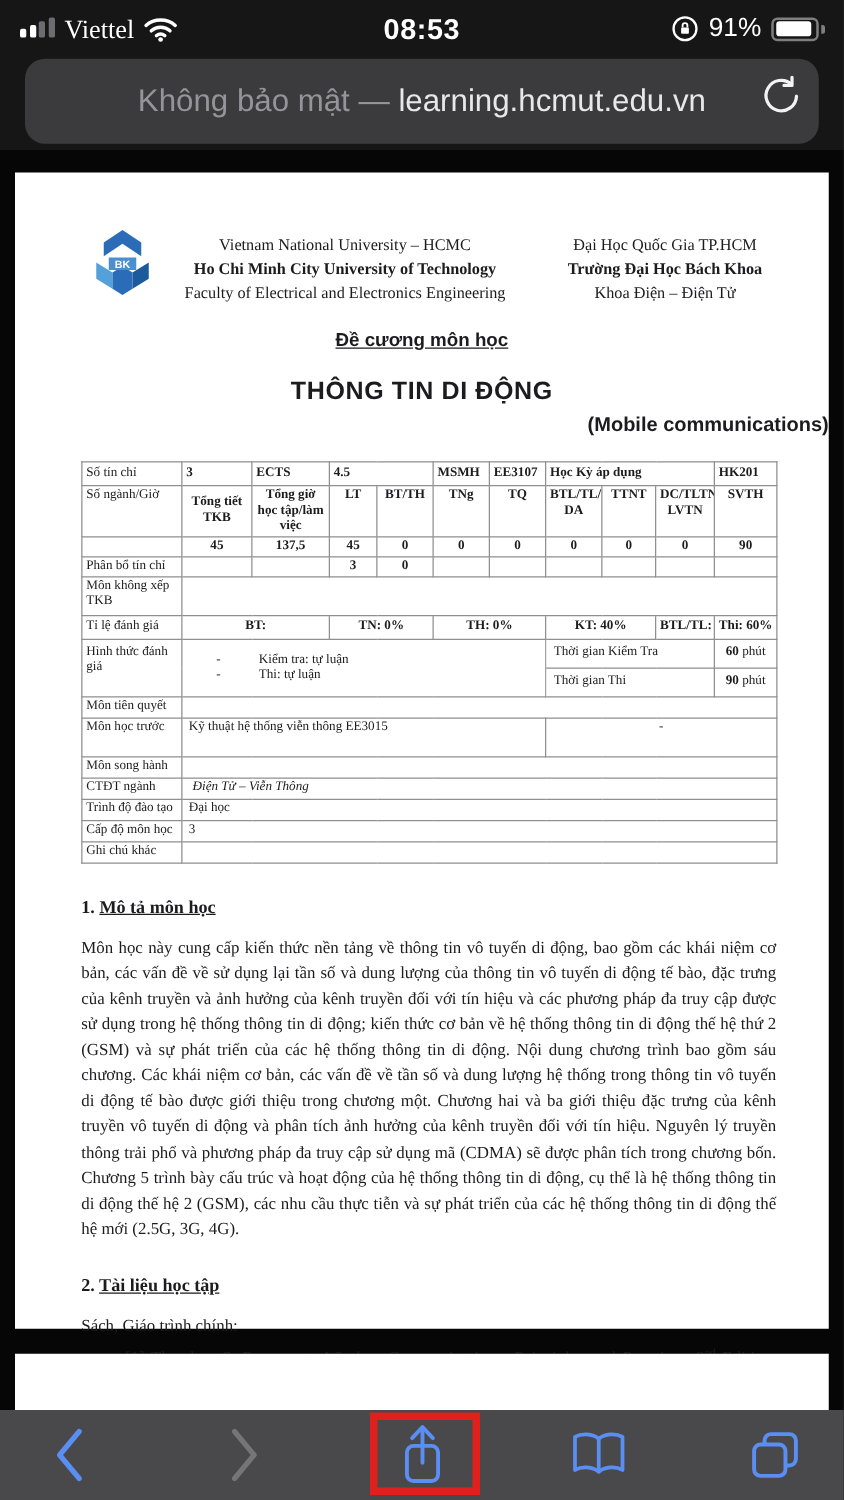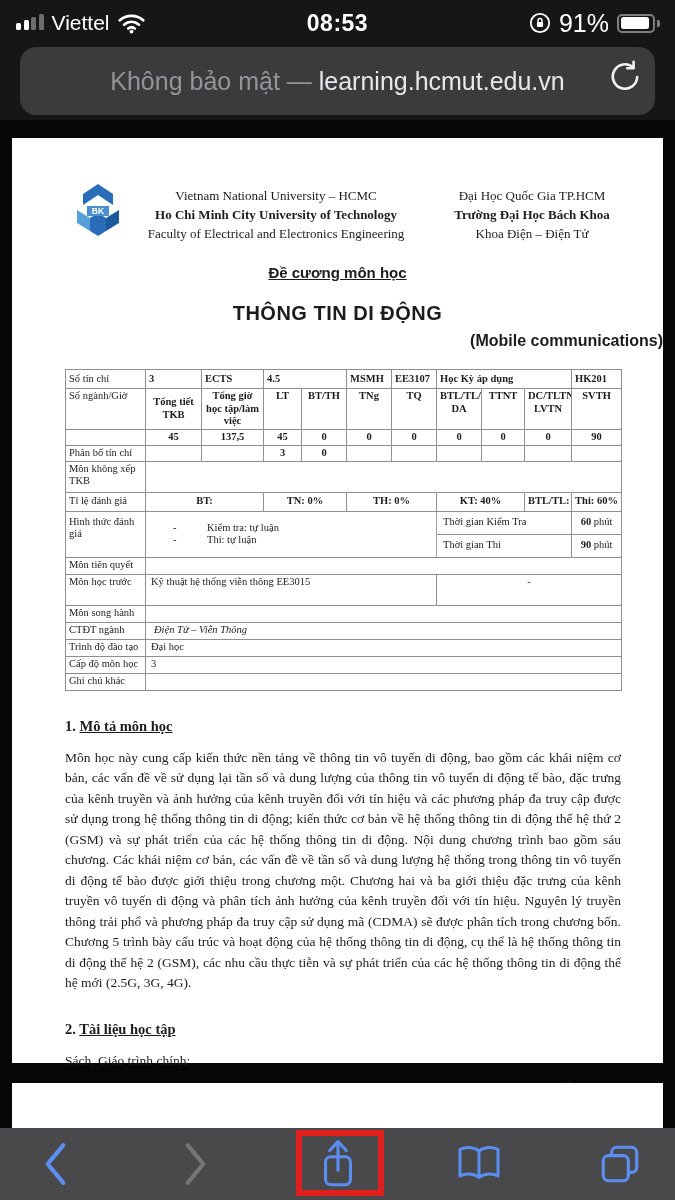--- a/index.html
+++ b/index.html
@@ -4,30 +4,30 @@
 <style>
   html,body{margin:0;padding:0;}
   body{
     width:675px;height:1200px;overflow:hidden;position:relative;
     background:#000;font-family:"Liberation Sans",sans-serif;
     -webkit-font-smoothing:antialiased;
   }
   
   .top-chrome{position:absolute;top:0;left:0;width:675px;height:120px;background:#161617;z-index:3;}
   .status-row{display:flex;align-items:center;height:40px;padding:6px 16px 0 16px;color:#fff;box-sizing:border-box;}
-  .status-left{display:flex;align-items:center;gap:8px;width:225px;}
+  .status-left{display:flex;align-items:center;gap:8px;width:225px;font-family:Liberation Serif, serif;}
   .signal{display:flex;align-items:flex-end;gap:2.5px;padding-bottom:2px;}
   .signal i{display:block;width:5px;border-radius:1.5px;background:#fff;}
   .signal i:nth-child(1){height:7px;}
   .signal i:nth-child(2){height:10px;}
   .signal i:nth-child(3){height:13px;background:#6d6d71;}
   .signal i:nth-child(4){height:16px;background:#6d6d71;}
   .carrier{font-size:21px;}
   .status-time{flex:1;text-align:center;font-size:23px;font-weight:600;letter-spacing:.5px;}
-  .status-right{width:225px;display:flex;justify-content:flex-end;align-items:center;gap:8px;font-size:25px;}
+  .status-right{width:225px;display:flex;justify-content:flex-end;align-items:center;gap:8px;font-size:21px;}
   .battery{position:relative;width:38px;height:19px;margin-right:4px;}
   .battery .shell{position:absolute;left:0;top:0;right:0;bottom:0;border:2px solid rgba(255,255,255,.45);border-radius:5px;}
   .battery .fill{position:absolute;left:3.5px;top:3.5px;bottom:3.5px;width:28px;background:#fff;border-radius:2.5px;}
   .battery .tip{position:absolute;right:-5px;top:6px;width:3px;height:7px;background:rgba(255,255,255,.45);border-radius:0 2px 2px 0;}
   .url-pill{position:absolute;left:20px;top:47px;width:635px;height:68px;background:#3b3b3d;border-radius:16px;
     display:flex;align-items:center;justify-content:center;box-sizing:border-box;}
   .url-text{font-size:25px;color:#e8e8ec;white-space:nowrap;}
   .url-prefix{color:#94949a;}
   .reload-btn{position:absolute;right:13px;top:13px;width:34px;height:34px;background:none;border:none;padding:0;cursor:pointer;}
   

